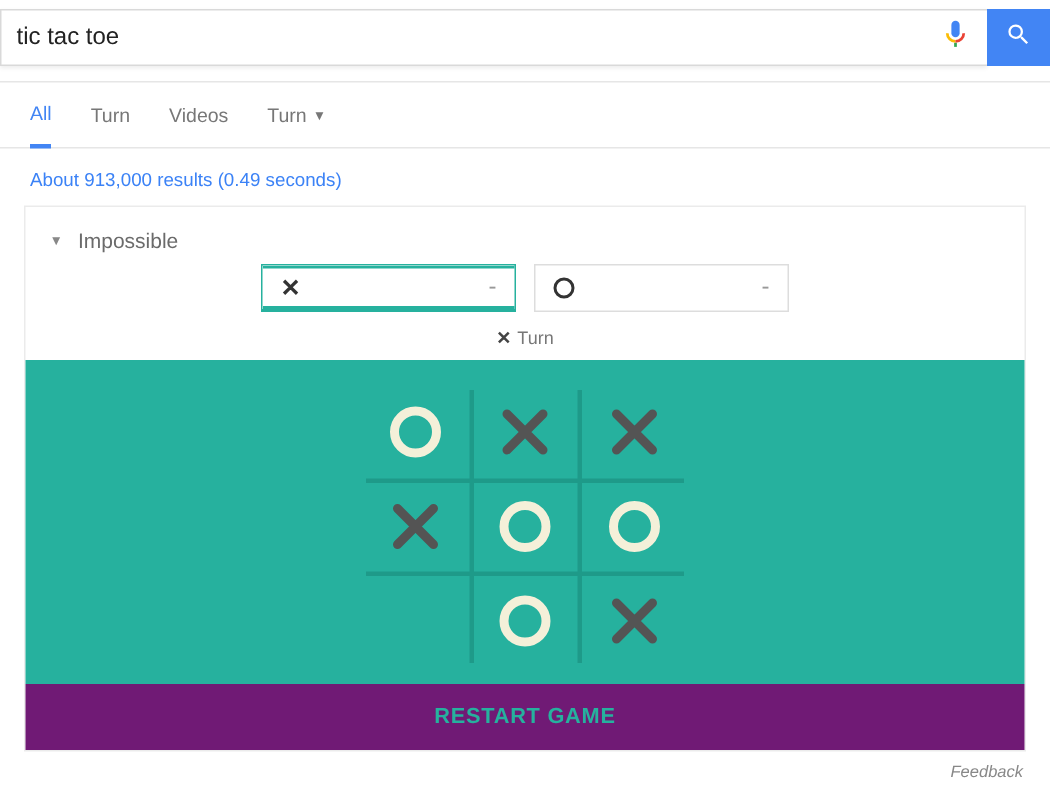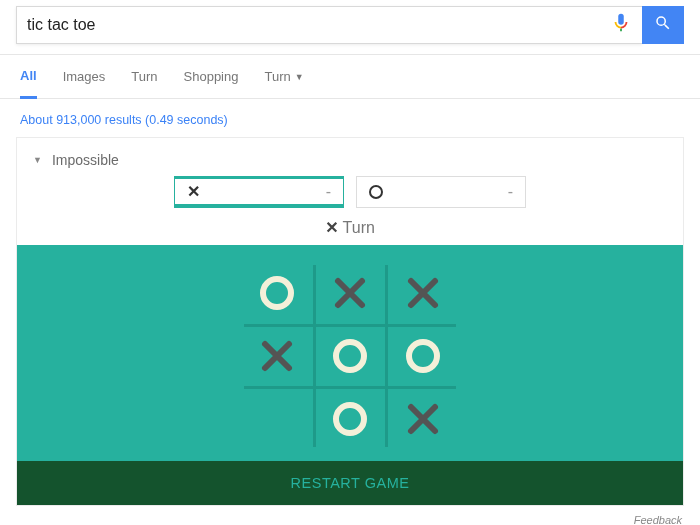--- a/index.html
+++ b/index.html
@@ -8,56 +8,56 @@
     --muted:#777;
     --teal:#26b19e;
     --teal-dark:#1e9a89;
     --cream:#f4f0d9;
     --x-dark:#545454;
     --divider:#e6e6e6;
   }
   *{box-sizing:border-box}
   body{margin:0;font-family:Arial,Helvetica,sans-serif;background:#fff;color:var(--text);width:700px}
   
-  .searchbar-row{padding:6px 16px 10px;border-bottom:1px solid var(--divider);display:flex;align-items:center}
+  .searchbar-row{padding:6px 0 10px;border-bottom:1px solid var(--divider);display:flex;align-items:center}
   .searchbox{flex:1;display:flex;align-items:center;height:38px;border:1px solid #d9d9d9;border-right:none;background:#fff;box-shadow:0 1px 3px rgba(0,0,0,.08)}
   .searchbox input{flex:1;border:none;outline:none;font-size:16px;color:#222;padding:0 10px;background:transparent}
   .voice-icon{width:22px;height:22px;margin:0 10px}
   .search-btn{width:42px;height:38px;background:var(--blue);display:flex;align-items:center;justify-content:center;cursor:pointer}
   .search-btn svg{width:18px;height:18px;fill:#fff}
   
   .tabs{display:flex;align-items:center;gap:26px;padding:0 20px;border-bottom:1px solid var(--divider);height:44px;font-size:13px;color:#777}
   .tab{cursor:pointer;display:flex;align-items:center;height:100%}
-  .tab.active{color:var(--blue);border-bottom:3px solid var(--blue);margin-bottom:-1px;font-weight:700}
+  .tab.active{color:var(--blue);border-bottom:3px solid var(--blue);margin-bottom:-1px;font-weight:400}
   .tab .caret{margin-left:4px;font-size:9px}
   
   .results-meta{font-size:12.5px;color:#3b82f6;padding:14px 20px 10px}
   
   .card{margin:0 16px 4px;border:1px solid #ebebeb;background:#fff}
   .diff-row{display:flex;align-items:center;padding:14px 16px 8px;gap:10px;color:#6b6b6b;font-size:14px}
   .diff-caret{font-size:9px;color:#888}
   .score-row{display:flex;gap:12px;padding:0 16px 6px;justify-content:center}
   .score-box{width:170px;height:32px;border:1px solid #ddd;display:flex;align-items:center;justify-content:space-between;padding:0 12px;font-size:16px;color:#333;background:#fff}
   .score-box.active{border:1px solid var(--teal);box-shadow:0 2px 0 0 var(--teal) inset, 0 -2px 0 0 var(--teal) inset;border-bottom:2px solid var(--teal)}
   .score-box .mark{font-weight:700}
   .score-box .mark.o{display:inline-block;width:14px;height:14px;border:2px solid #333;border-radius:50%}
   .score-box .dash{color:#999}
-  .turn-row{text-align:center;font-size:16px;color:#777;padding:4px 0 8px}
+  .turn-row{text-align:center;font-size:12px;color:#777;padding:4px 0 8px}
   .turn-row .turn-x{font-weight:700;color:#444;margin-right:4px}
   
   .board-wrap{background:var(--teal);padding:16px 0 10px;display:flex;justify-content:center}
   .board{width:220px;height:190px;position:relative;display:grid;grid-template-columns:repeat(3,1fr);grid-template-rows:repeat(3,1fr)}
   .cell{display:flex;align-items:center;justify-content:center;cursor:pointer}
   .cell svg{width:40px;height:40px}
   
   .grid-lines{position:absolute;inset:0;pointer-events:none}
   .grid-lines .h,.grid-lines .v{position:absolute;background:var(--teal-dark)}
   .grid-lines .h{height:3px;left:4px;right:4px}
   .grid-lines .v{width:3px;top:4px;bottom:4px}
-  .restart{padding:14px 0;text-align:center;color:var(--teal);font-weight:400;font-size:14.5px;letter-spacing:.5px;cursor:pointer;background:#14532d}
+  .restart{padding:14px 0;text-align:center;color:var(--teal);font-weight:700;font-size:14.5px;letter-spacing:.5px;cursor:pointer;background:#701a75}
   .feedback{text-align:right;font-size:11px;color:#888;font-style:italic;padding:4px 18px 10px}
 </style>
 </head>
 <body>
 
 <div class="searchbar-row">
   <div class="searchbox">
     <input type="text" value="tic tac toe" style="">
     <span>
       <svg class="voice-icon" viewBox="0 0 24 24">
@@ -72,23 +72,22 @@
     <span>
       <svg viewBox="0 0 24 24">
           <path d="M15.5 14h-.79l-.28-.27A6.471 6.471 0 0 0 16 9.5 6.5 6.5 0 1 0 9.5 16c1.61 0 3.09-.59 4.23-1.57l.27.28v.79L19 20.49 20.49 19 15.5 14zM9.5 14A4.5 4.5 0 1 1 14 9.5 4.5 4.5 0 0 1 9.5 14z"></path>
         </svg>
     </span>
   </div>
 </div>
 
 <div class="tabs">
   <div class="tab active">All</div>
-  <div class="tab">Images</div>
   <div class="tab">Turn</div>
-  <div class="tab">Shopping</div>
+  <div class="tab">Videos</div>
   <div class="tab">
       <span>Turn</span>
       <span class="caret">▼</span>
     </div>
 </div>
 
 <div class="results-meta">About 913,000 results (0.49 seconds)</div>
 
 <div class="card">
   <div class="diff-row">

